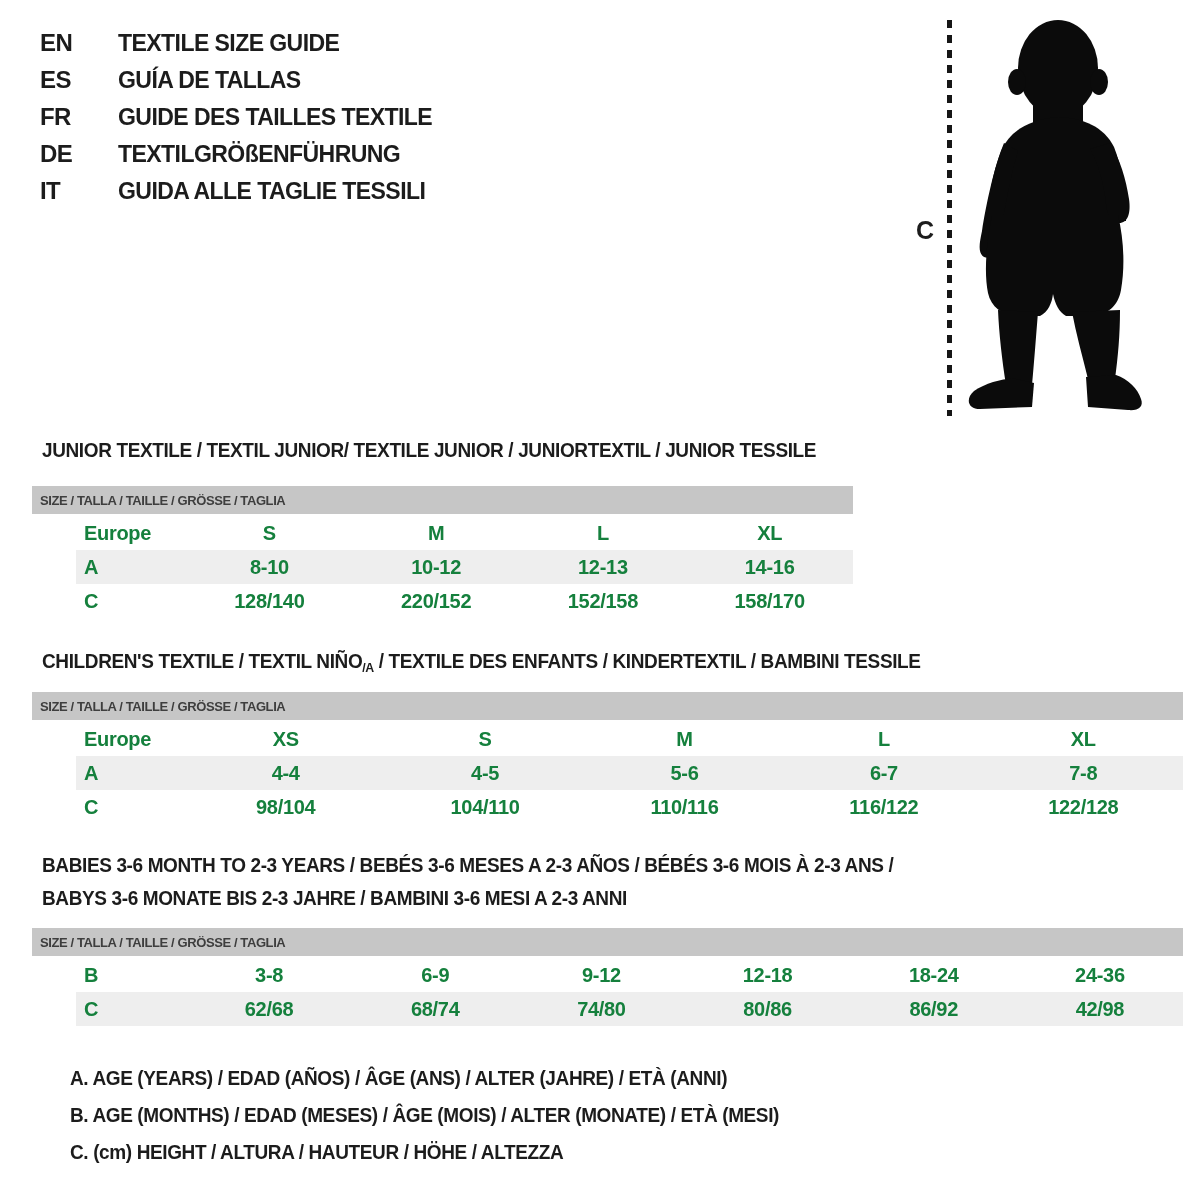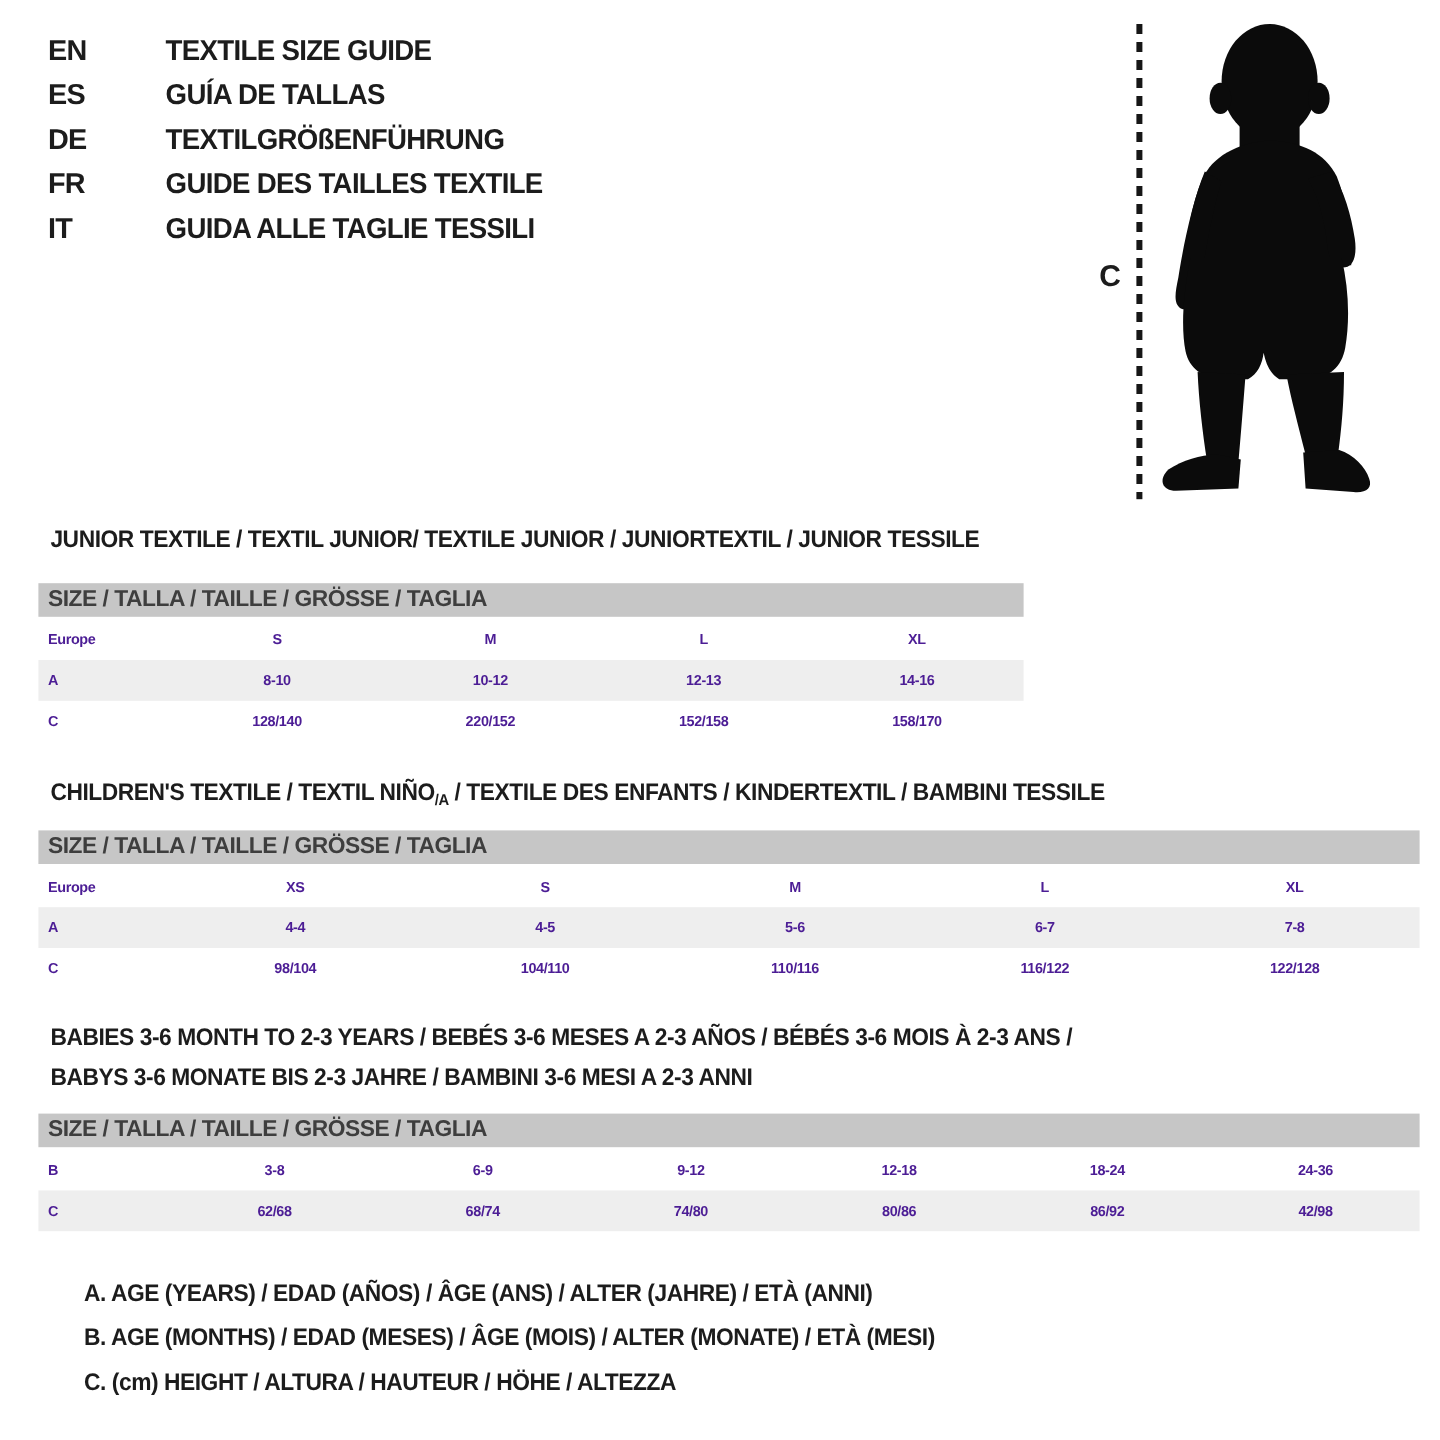--- a/index.html
+++ b/index.html
@@ -5,44 +5,44 @@
   * { margin:0; padding:0; box-sizing:border-box; }
   body { background:#fff; }
   .page {
     position:relative; width:1200px; height:1200px; background:#ffffff;
     font-family:"Liberation Sans", sans-serif; color:#1c1c1c; overflow:hidden;
   }
 
   
   .lang-block { position:absolute; left:40px; top:24px; }
   .lang-row { display:flex; height:37px; align-items:center;
-              font-size:24px; font-weight:bold; letter-spacing:-0.6px;gap:20px; }
+              font-size:24px; font-weight:bold; letter-spacing:-0.6px; }
   .lang-code { width:78px; }
   .lang-title { white-space:nowrap; transform:scaleX(0.96); transform-origin:0 50%; }
 
   
   .figure-area { position:absolute; left:900px; top:0; width:300px; height:430px; }
   .c-label { position:absolute; left:16px; top:216px; font-size:25px; font-weight:bold; }
   .dash-line { position:absolute; left:47px; top:20px; width:5px; height:396px;
     background:repeating-linear-gradient(to bottom, #161616 0 8px, transparent 8px 15px); }
   .silhouette { position:absolute; left:60px; top:15px; }
 
   
   .sec-title { position:absolute; left:42px; font-size:20px; font-weight:bold;
     letter-spacing:-0.4px; white-space:nowrap; transform:scaleX(0.95);
     transform-origin:0 0; line-height:33px; }
   .sub { font-size:13px; vertical-align:-4px; }
 
   
   .tbl { position:absolute; left:32px; }
   .tbl-head { height:28px; background:#c6c6c6; color:#3e3e3e;
-    font-size:19px; font-weight:bold; letter-spacing:-0.4px;
+    font-size:13px; font-weight:bold; letter-spacing:-0.4px;
     display:flex; align-items:center; padding-left:8px; margin-bottom:2px; }
   .row { display:grid; height:34px; align-items:center;
-    font-size:12px; font-weight:bold; letter-spacing:-0.3px; color:#4c1d95; }
+    font-size:20px; font-weight:bold; letter-spacing:-0.3px; color:#15803d;margin-left:44px; }
   .cols4 { grid-template-columns:110px repeat(4,1fr); }
   .cols5 { grid-template-columns:110px repeat(5,1fr); }
   .cols6 { grid-template-columns:110px repeat(6,1fr); }
   .row .lbl { padding-left:8px; }
   .row .val { text-align:center; }
   .shaded { background:#eeeeee; }
 
   
   .legend { position:absolute; left:42px; top:1060px;margin-left:28px; }
   .legend-line { height:37px; display:flex; align-items:center; font-size:20px;
@@ -57,26 +57,26 @@
   <div class="lang-block">
     <div class="lang-row">
       <span class="lang-code">EN</span>
       <span class="lang-title">TEXTILE SIZE GUIDE</span>
     </div>
     <div class="lang-row">
       <span class="lang-code">ES</span>
       <span class="lang-title">GUÍA DE TALLAS</span>
     </div>
     <div class="lang-row">
+      <span class="lang-code">FR</span>
+      <span class="lang-title">GUIDE DES TAILLES TEXTILE</span>
+    </div>
+    <div class="lang-row">
       <span class="lang-code">DE</span>
       <span class="lang-title">TEXTILGRÖßENFÜHRUNG</span>
-    </div>
-    <div class="lang-row">
-      <span class="lang-code">FR</span>
-      <span class="lang-title">GUIDE DES TAILLES TEXTILE</span>
     </div>
     <div class="lang-row">
       <span class="lang-code">IT</span>
       <span class="lang-title">GUIDA ALLE TAGLIE TESSILI</span>
     </div>
   </div>
 
   <div class="figure-area">
     <div class="c-label">C</div>
     <div class="dash-line"></div>

